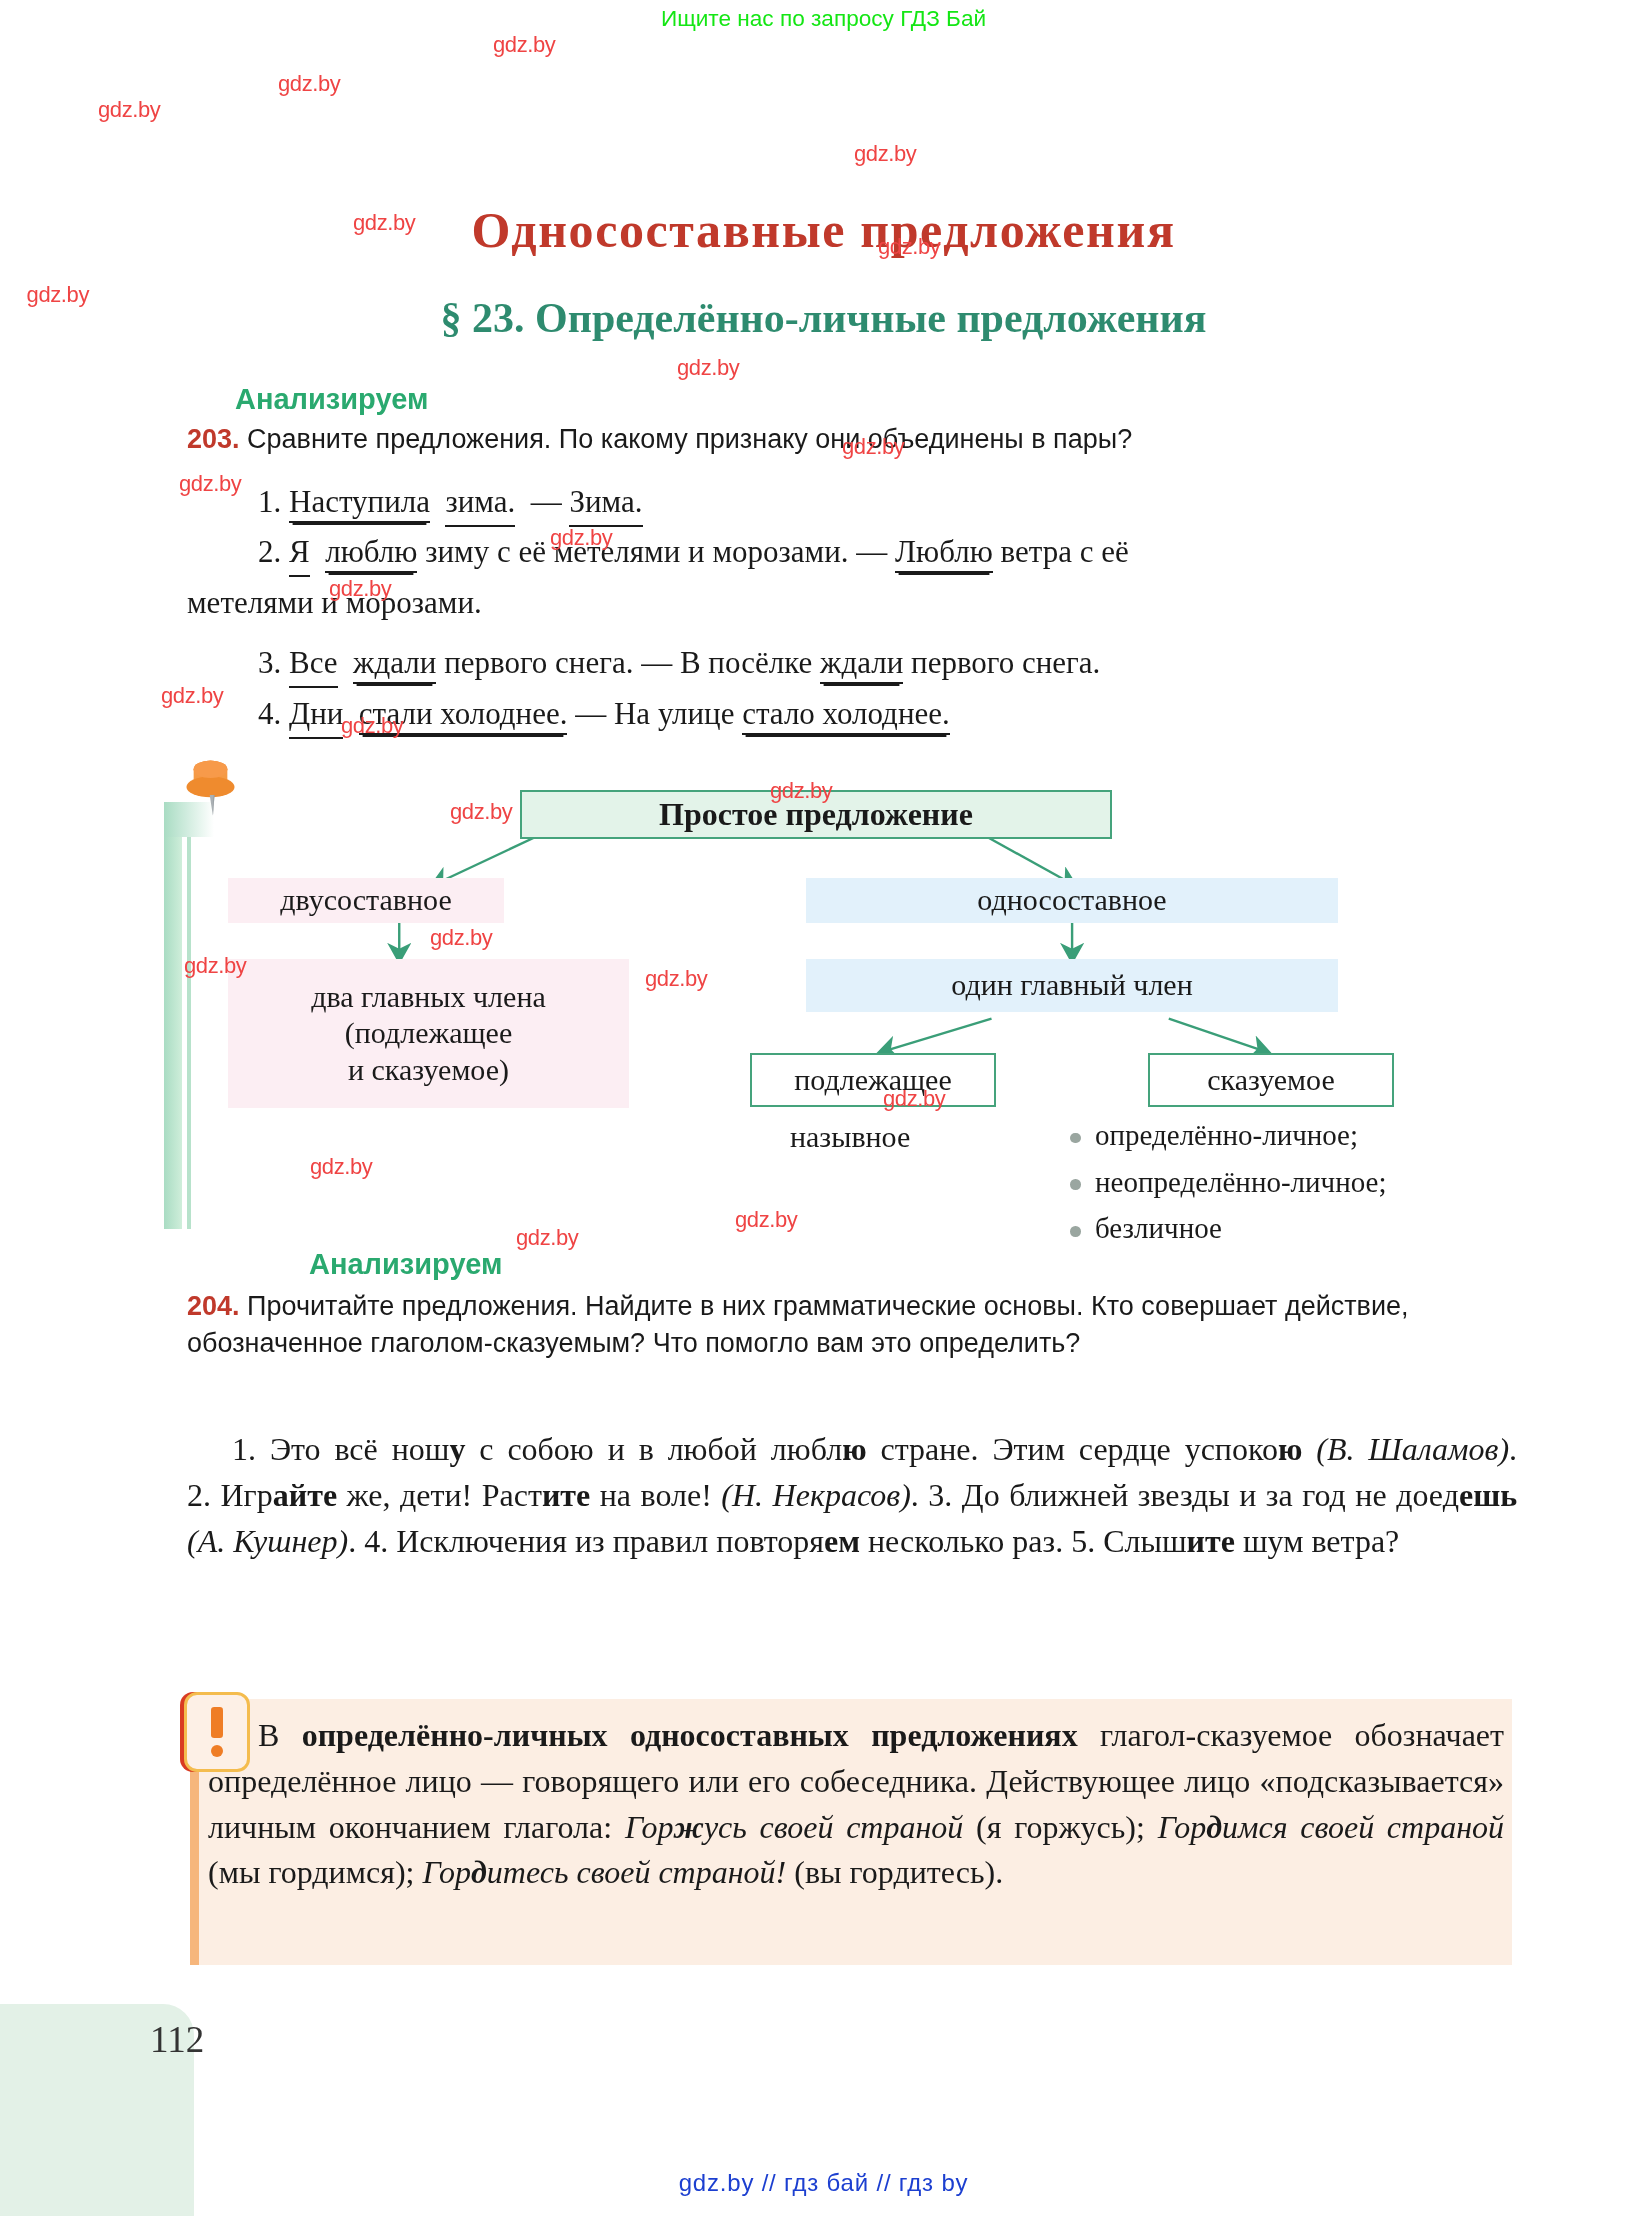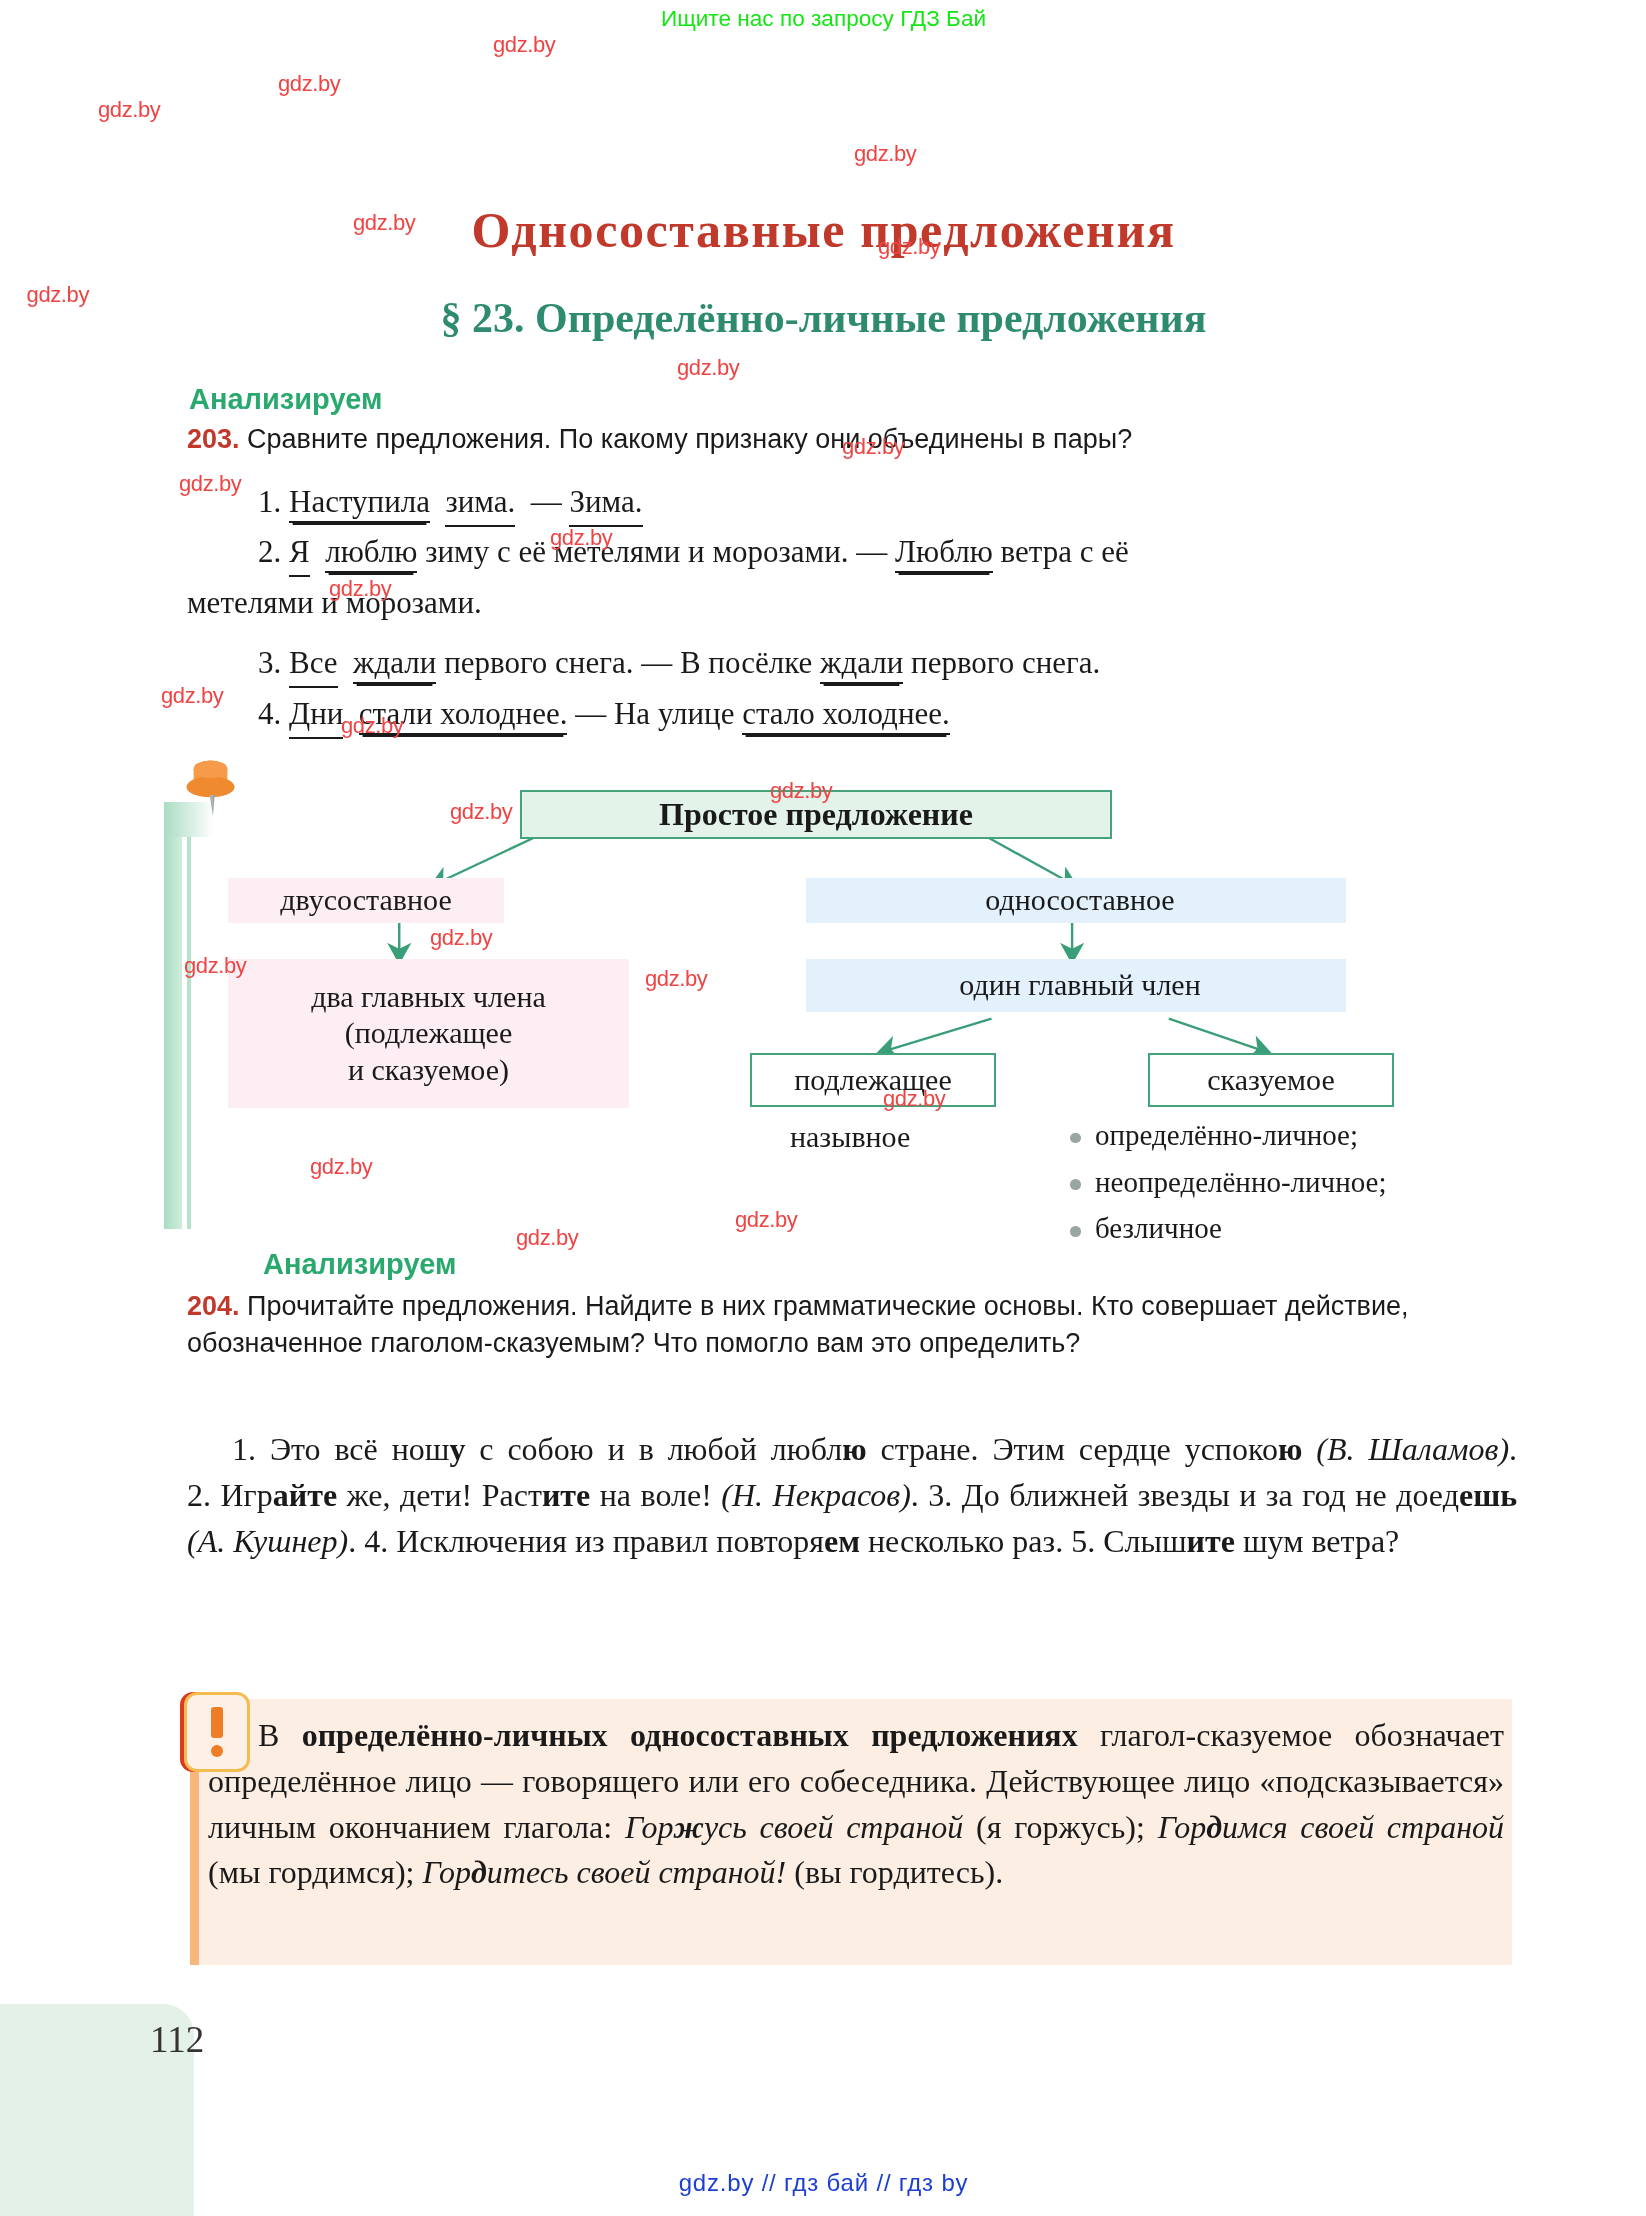--- a/index.html
+++ b/index.html
@@ -63,20 +63,21 @@
   }
 
   
   .analyz {
     position:absolute;
     font-family:"Liberation Sans", sans-serif;
     font-weight:bold;
     font-size:29px;
     color:#2aa96f;
     z-index:10;
+    margin-left:46px;
   }
   .task-line {
     position:absolute;
     font-family:"Liberation Sans", sans-serif;
     font-size:27px;
     color:#1a1a1a;
     line-height:1.38;
     z-index:10;
   }
   .task-no { color:#c0392b; font-weight:bold; }
@@ -140,21 +141,21 @@
     line-height:1.22;
     z-index:9;
   }
   .dbox.top {
     background:#e3f3e9;
     border:2px solid #45a37c;
     font-weight:bold;
     font-size:32px;
   }
   .dbox.pink { background:#fceef3; }
-  .dbox.blue { background:#e2f1fb;padding-left:8px; }
+  .dbox.blue { background:#e2f1fb; }
   .dbox.outline {
     background:#ffffff;
     border:2px solid #45a37c;
   }
   .dplain {
     position:absolute;
     font-family:"Liberation Serif", serif;
     font-size:30px;
     color:#1a1a1a;
     z-index:9;

